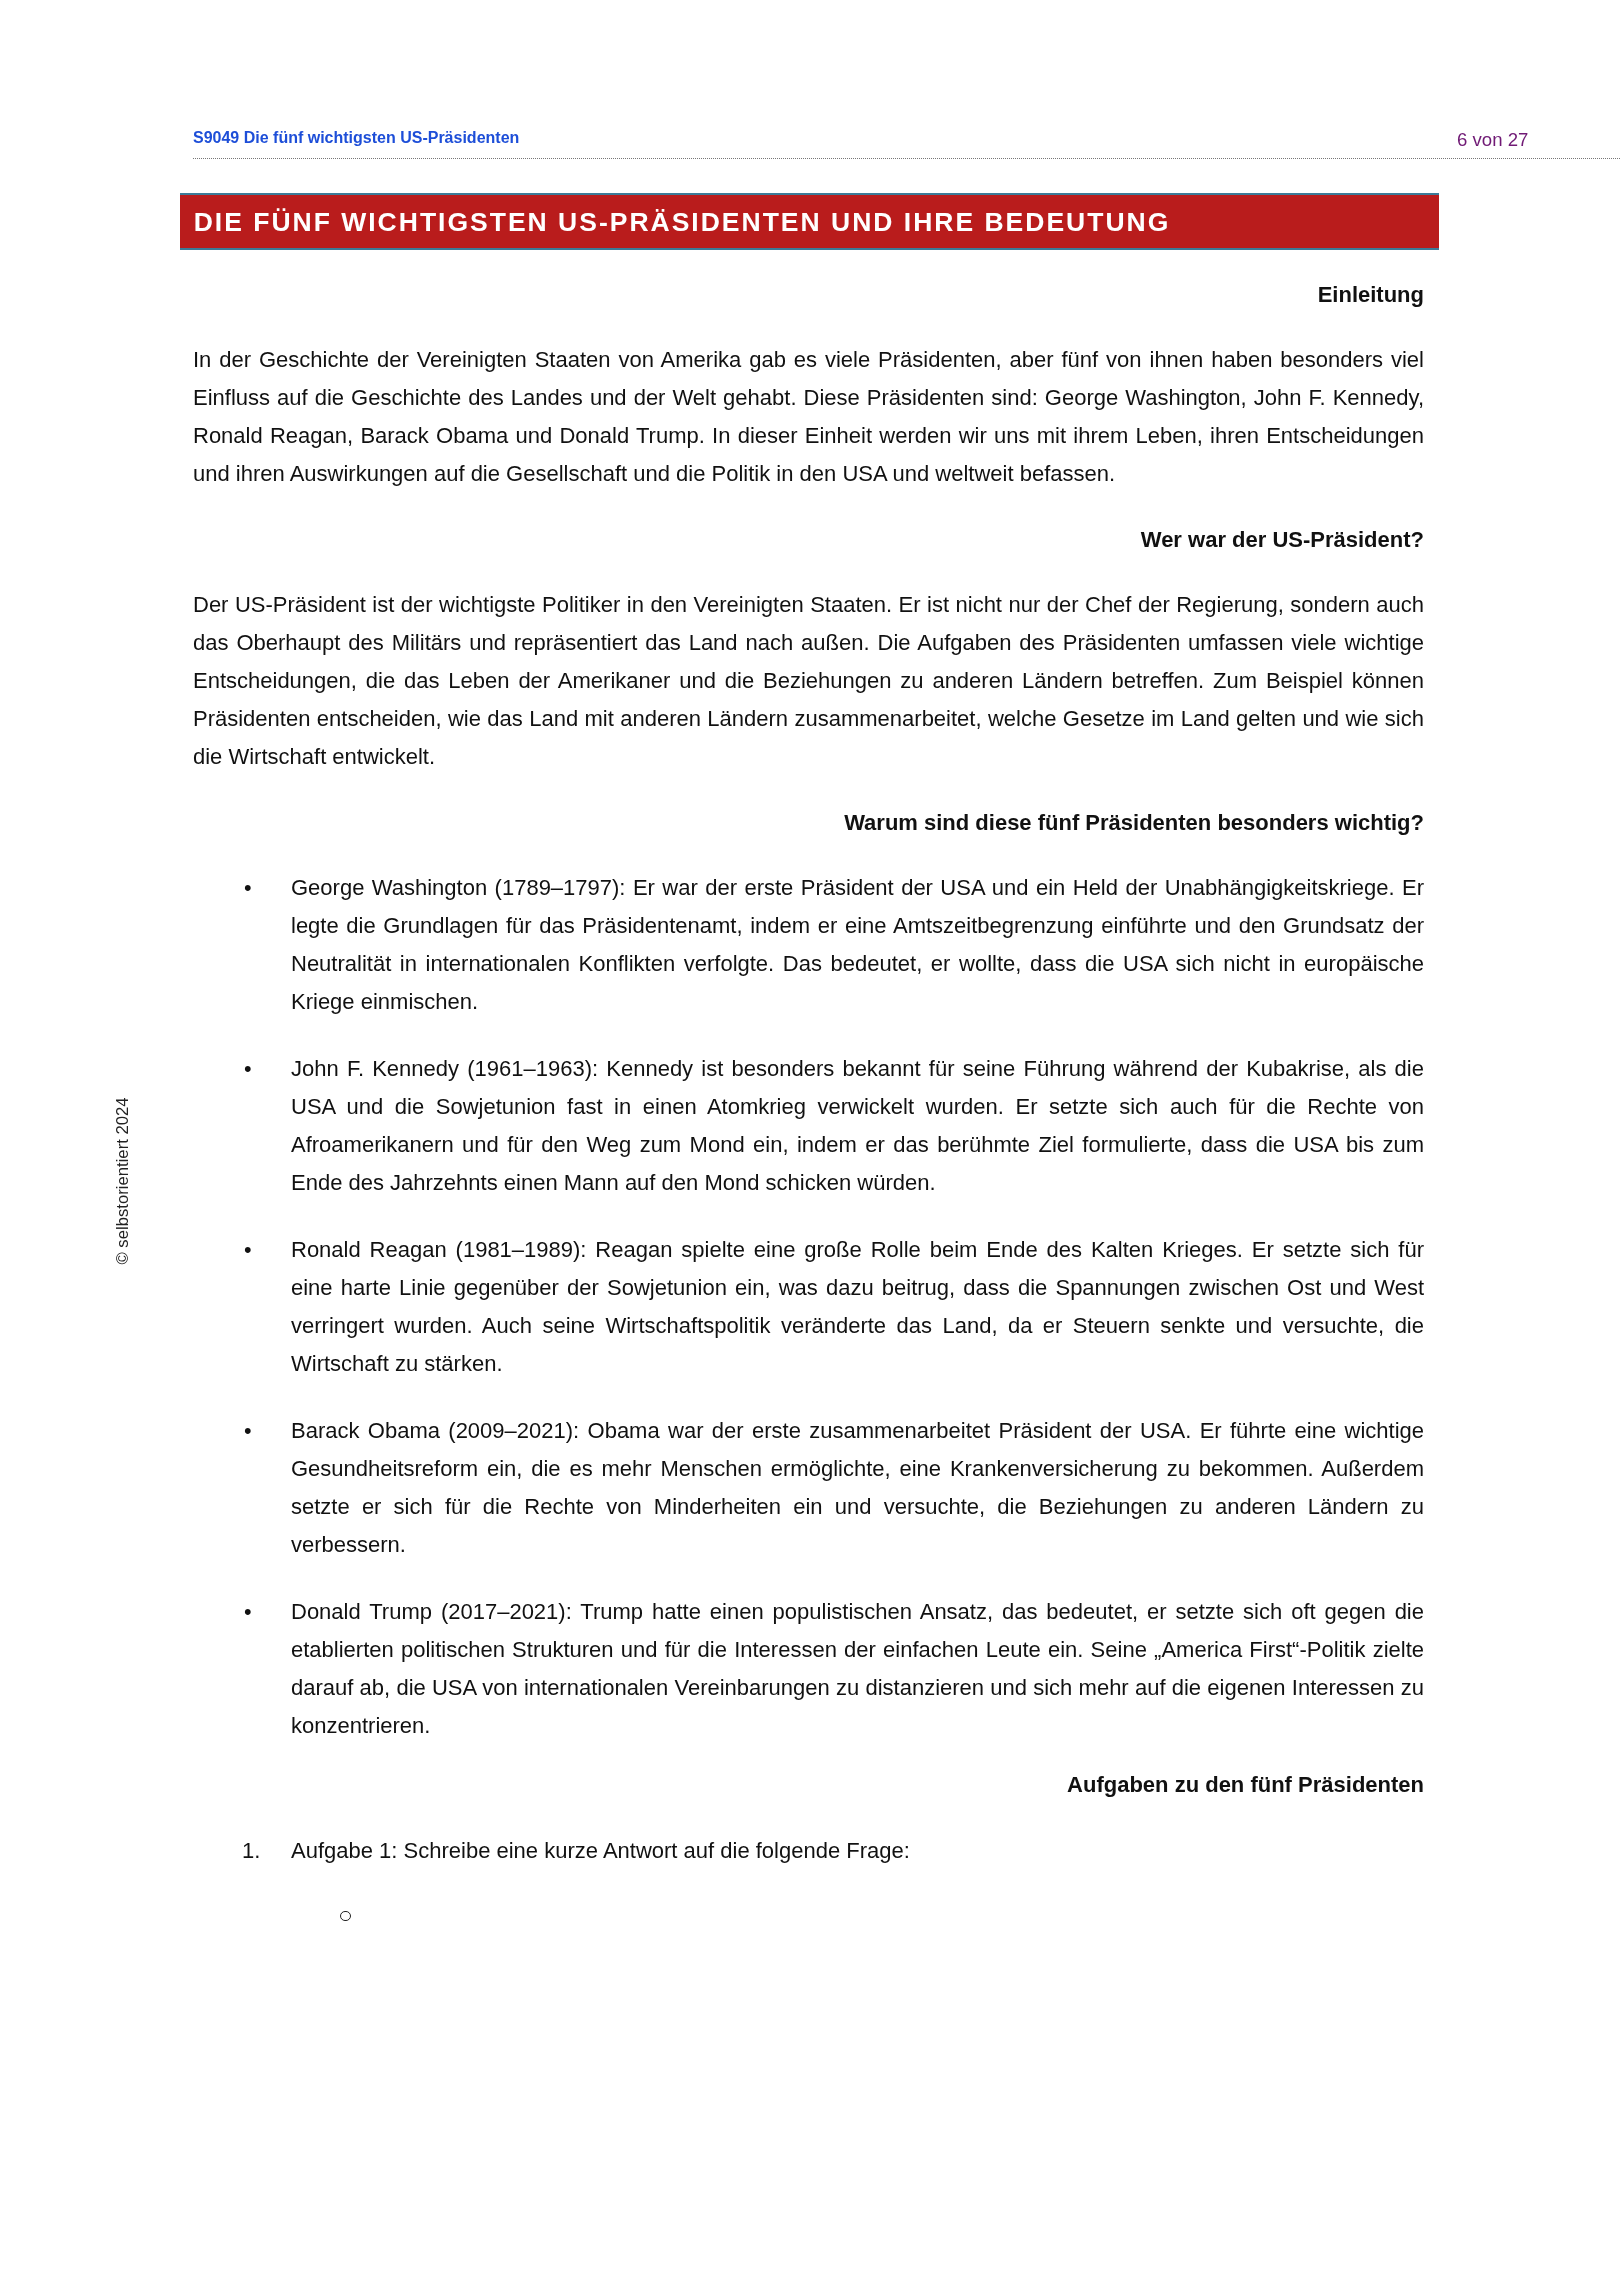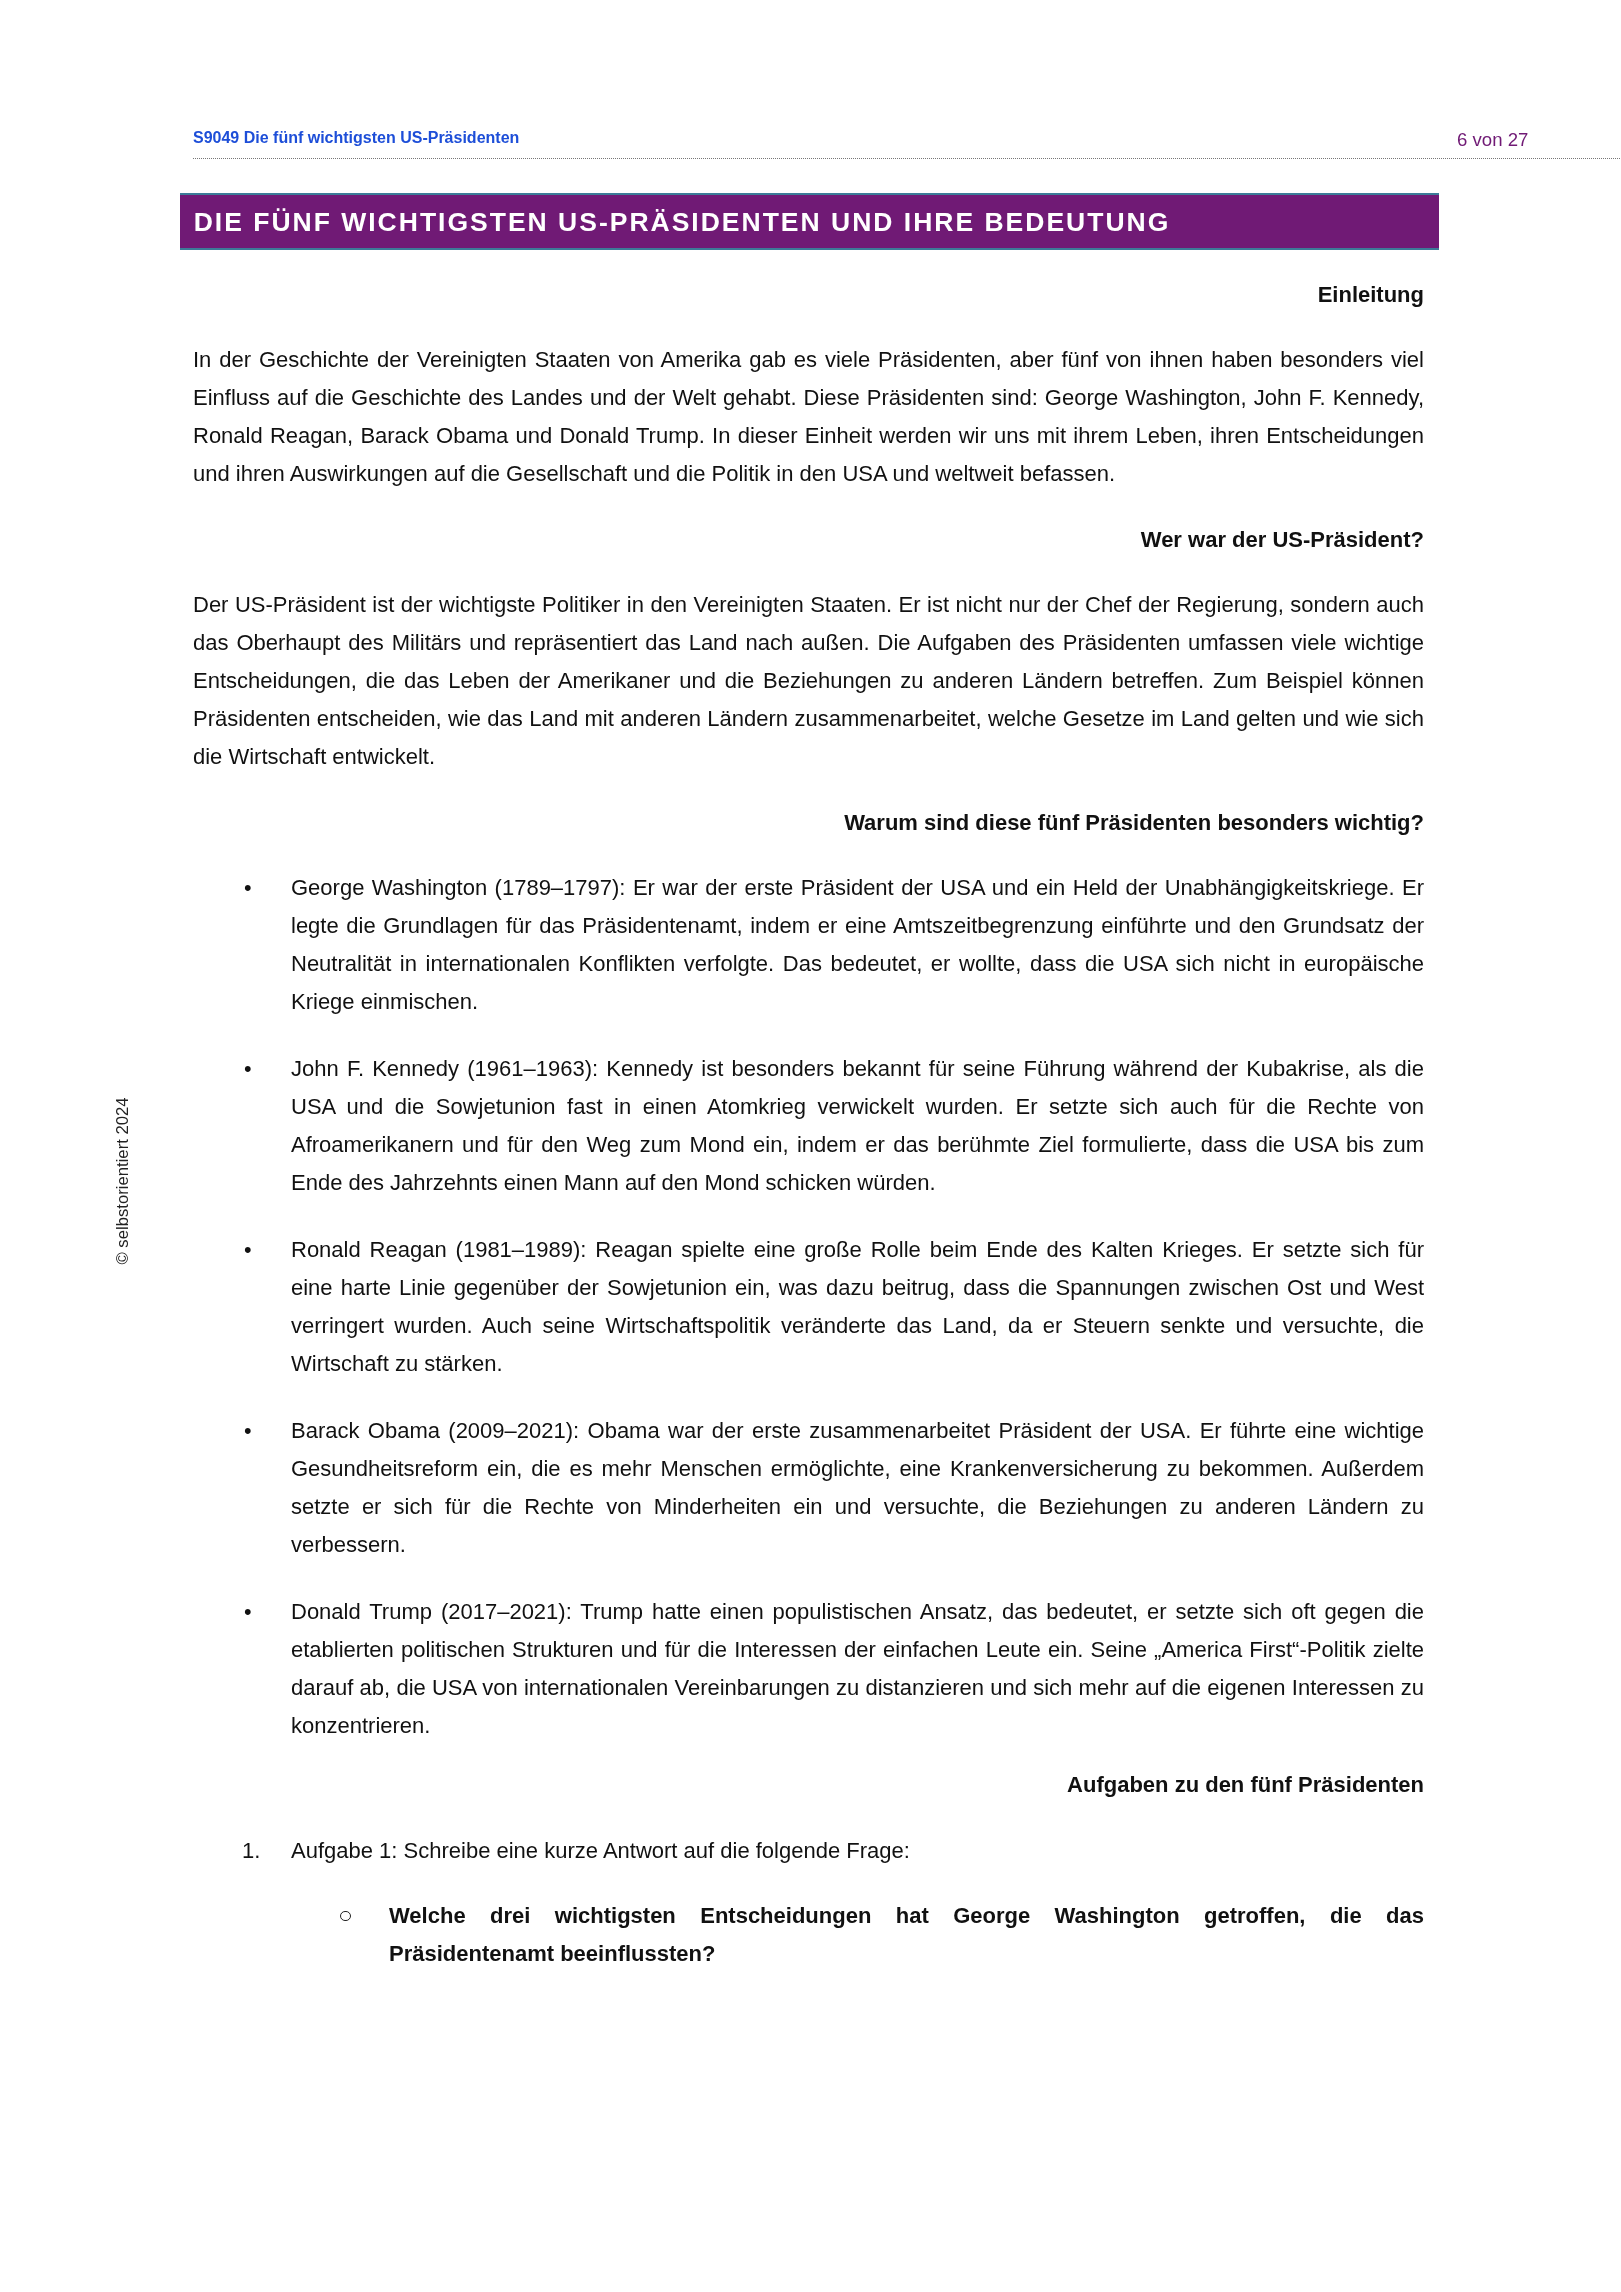--- a/index.html
+++ b/index.html
@@ -17,21 +17,21 @@
   .page-header .page-num {
     position: absolute; left: 1264px; top: 3.9px; font-size: 18.6px; color: #701a75;
   }
   .copyright {
     position: absolute; left: 123px; top: 1181px;
     transform: translate(-50%, -50%) rotate(-90deg);
     white-space: nowrap; font-size: 16.7px; color: #222;
   }
   .banner {
     position: absolute; left: 180px; top: 193px; width: 1259px; height: 57px;
-    background: #701a75; box-sizing: border-box;
+    background: #b91c1c; box-sizing: border-box;
     border-top: 2px solid #3c7b98; border-bottom: 2px solid #3c7b98;
   }
   .banner .banner-title {
     position: absolute; left: 13.7px; top: 11.8px;
     color: #fff; font-weight: bold; font-size: 26.5px; letter-spacing: 2px;
   }
   .content {
     position: absolute; left: 193px; top: 276px; width: 1231px;
     font-size: 22px; line-height: 38px;
   }
@@ -111,18 +111,17 @@
   <section style="margin-top:-7.8px;">
     <h2>Aufgaben zu den fünf Präsidenten</h2>
     <ol class="tasks">
       <li class="task">
         <span class="num">1.</span>
         <b>Aufgabe 1</b><span>: Schreibe eine kurze Antwort auf die folgende Frage:</span>
       </li>
     </ol>
     <div class="subq">
       <span class="circle"></span>
-      <span>Welche drei wichtigsten Entscheidungen hat George Washington getroffen, die das Präsidentenamt beeinflussten?</span>
     </div>
   </section>
 
 </div>
 
 
 </body></html>

